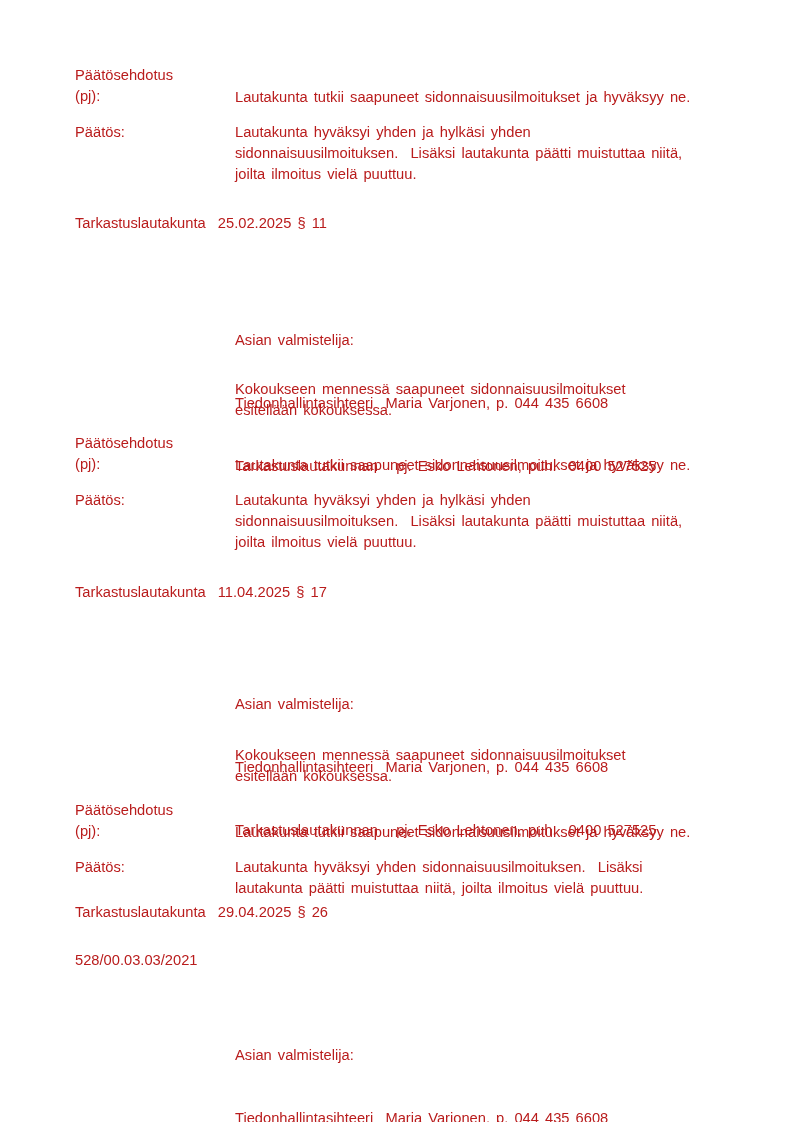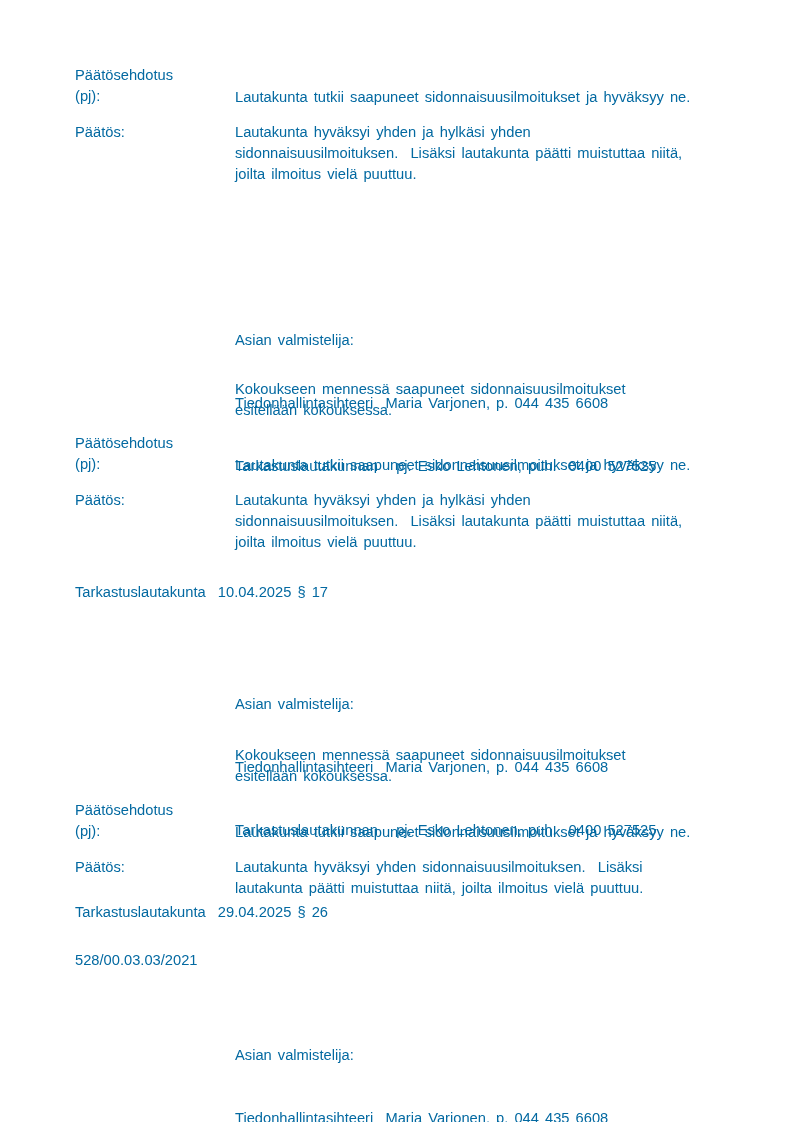--- a/index.html
+++ b/index.html
@@ -8,21 +8,21 @@
     background: #ffffff;
   }
   .page {
     position: relative;
     width: 794px;
     height: 1122px;
     background: #ffffff;
     font-family: "Liberation Sans", "DejaVu Sans", sans-serif;
     font-size: 14.7px;
     line-height: 21px;
-    color: #0369a1;
+    color: #b91c1c;
     overflow: hidden;
   }
   .el {
     position: absolute;
     white-space: pre-wrap;
   }
   .lbl {
     left: 75px;
     width: 170px;
   }
@@ -43,36 +43,37 @@
 <div class="page">
 
   <div class="el lbl" style="top:65px">Päätösehdotus
 (pj):</div>
   <div class="el txt" style="top:87px">Lautakunta tutkii saapuneet sidonnaisuusilmoitukset ja hyväksyy ne.</div>
   <div class="el lbl" style="top:122px">Päätös:</div>
   <div class="el txt" style="top:122px">Lautakunta hyväksyi yhden ja hylkäsi yhden
 sidonnaisuusilmoituksen.  Lisäksi lautakunta päätti muistuttaa niitä,
 joilta ilmoitus vielä puuttuu.</div>
 
+  <div class="el hd" style="top:213px">Tarkastuslautakunta  25.02.2025 § 11</div>
   <div class="el txt" style="top:288px">
     <div>Asian valmistelija:</div>
     <div>Tiedonhallintasihteeri  Maria Varjonen, p. 044 435 6608</div>
     <div>Tarkastuslautakunnan   pj. Esko Lehtonen, puh.  0400 527525</div>
   </div>
   <div class="el txt" style="top:379px">Kokoukseen mennessä saapuneet sidonnaisuusilmoitukset
 esitellään kokouksessa.</div>
   <div class="el lbl" style="top:433px">Päätösehdotus
 (pj):</div>
   <div class="el txt" style="top:455px">Lautakunta tutkii saapuneet sidonnaisuusilmoitukset ja hyväksyy ne.</div>
   <div class="el lbl" style="top:490px">Päätös:</div>
   <div class="el txt" style="top:490px">Lautakunta hyväksyi yhden ja hylkäsi yhden
 sidonnaisuusilmoituksen.  Lisäksi lautakunta päätti muistuttaa niitä,
 joilta ilmoitus vielä puuttuu.</div>
 
-  <div class="el hd" style="top:582px">Tarkastuslautakunta  10.04.2025 § 17</div>
+  <div class="el hd" style="top:582px">Tarkastuslautakunta  11.04.2025 § 17</div>
   <div class="el txt" style="top:652px">
     <div>Asian valmistelija:</div>
     <div>Tiedonhallintasihteeri  Maria Varjonen, p. 044 435 6608</div>
     <div>Tarkastuslautakunnan   pj. Esko Lehtonen, puh.  0400 527525</div>
   </div>
   <div class="el txt" style="top:745px">Kokoukseen mennessä saapuneet sidonnaisuusilmoitukset
 esitellään kokouksessa.</div>
   <div class="el lbl" style="top:800px">Päätösehdotus
 (pj):</div>
   <div class="el txt" style="top:822px">Lautakunta tutkii saapuneet sidonnaisuusilmoitukset ja hyväksyy ne.</div>

